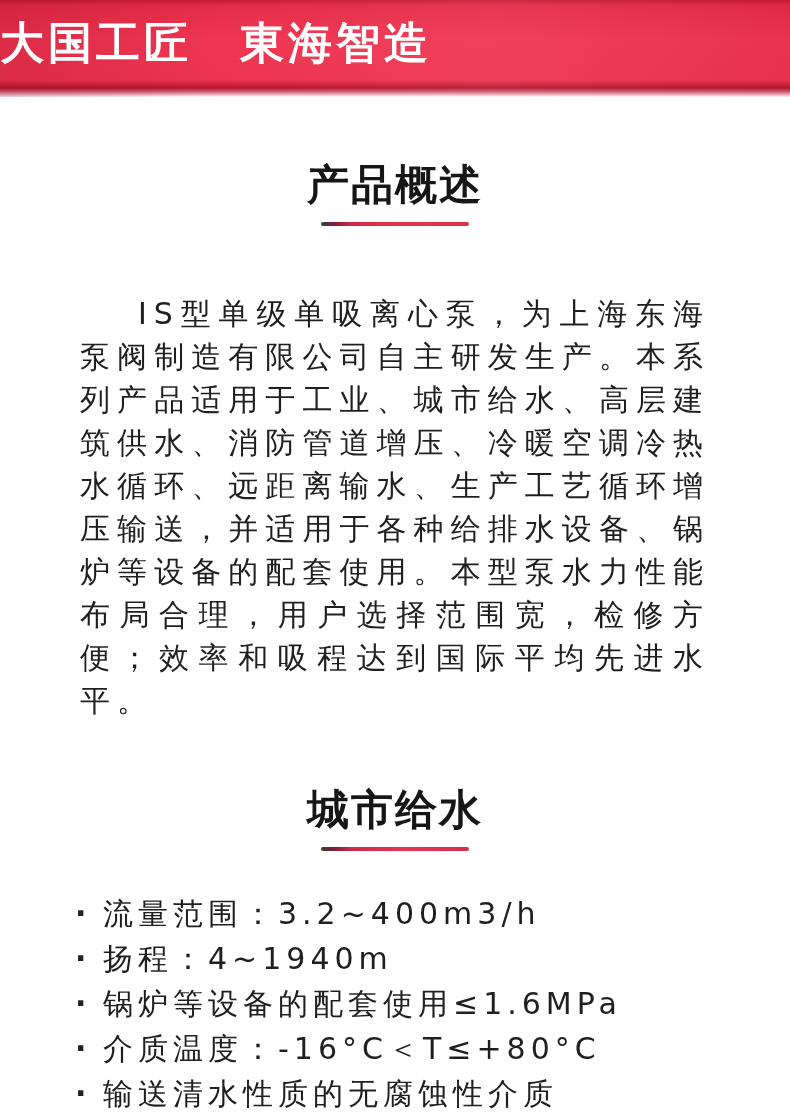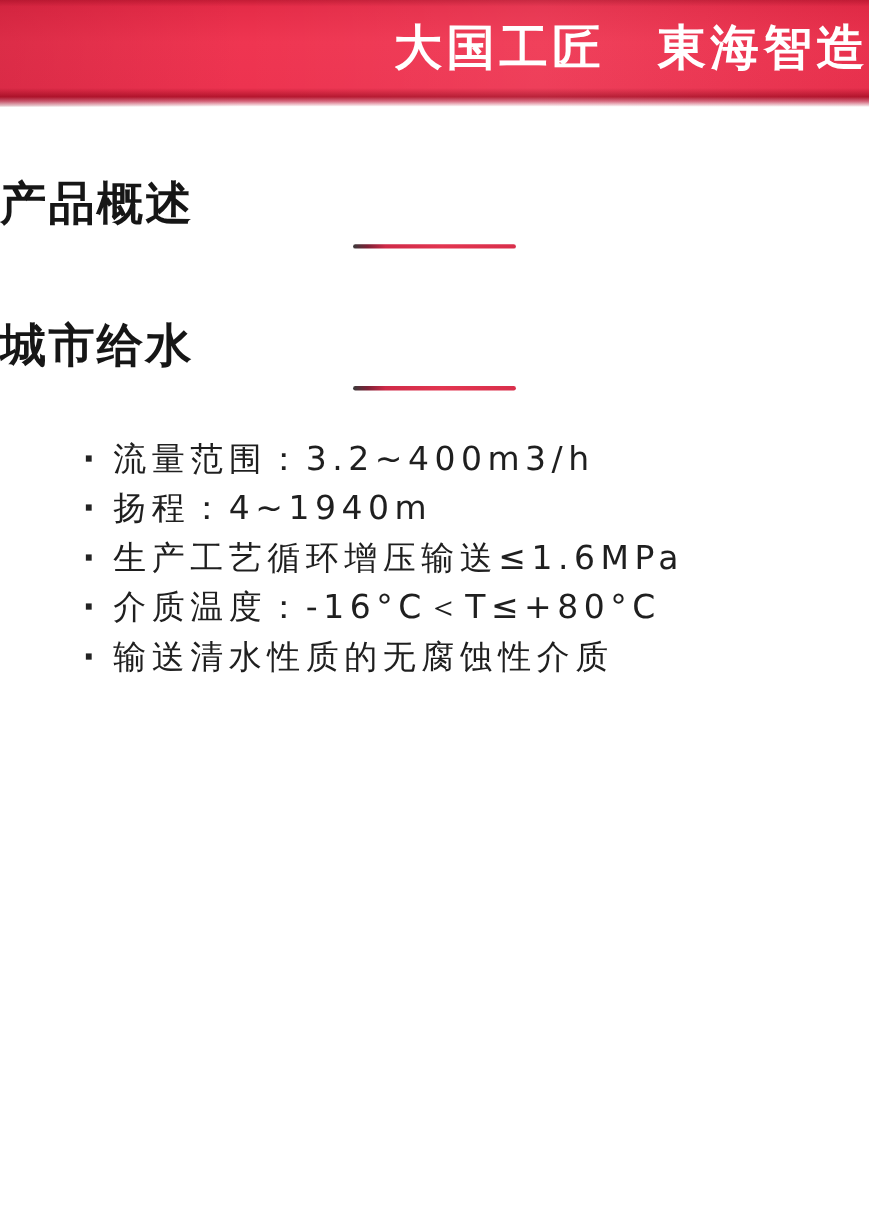--- a/index.html
+++ b/index.html
@@ -12,38 +12,39 @@
     font-family: "DejaVu Sans", "Liberation Sans", sans-serif;
   }
 
   
   .banner {
     position: relative;
     width: 790px;
     height: 97px;
     display: flex;
     align-items: center;
-    justify-content: flex-end;
+    justify-content: flex-start;
     padding-bottom: 10px;
     background:
       linear-gradient(90deg, rgba(120,0,22,0.16) 0%, rgba(120,0,22,0) 28%, rgba(255,255,255,0.06) 62%, rgba(120,0,22,0.05) 100%),
       linear-gradient(180deg, #c41c36 0px, #e52c48 6px, #ef3551 40%, #ed3350 80px, #b5162e 88px, #d6647a 92px, #ffffff 97px);
   }
   .banner-title {
     margin: 0;
     color: #ffffff;
     font-size: 44px;
     font-weight: bold;
     letter-spacing: 4px;
     white-space: nowrap;
   }
 
   
   .section-title {
     margin: 0;
+    text-align: center;
     font-size: 42px;
     line-height: 50px;
     font-weight: bold;
     letter-spacing: 2px;
     color: #161616;
   }
   .section-overview .section-title { margin-top: 63px; }
   .section-conditions .section-title { margin-top: 63px; }
   .title-underline {
     width: 148px;
@@ -94,38 +95,39 @@
 
 <div class="page">
 
   <header class="banner">
     <h1 class="banner-title">大国工匠　東海智造</h1>
   </header>
 
   <section class="section-overview">
     <h2 class="section-title">产品概述</h2>
     <div class="title-underline"></div>
+    <p class="overview-paragraph">IS型单级单吸离心泵，为上海东海泵阀制造有限公司自主研发生产。本系列产品适用于工业、城市给水、高层建筑供水、消防管道增压、冷暖空调冷热水循环、远距离输水、生产工艺循环增压输送，并适用于各种给排水设备、锅炉等设备的配套使用。本型泵水力性能布局合理，用户选择范围宽，检修方便；效率和吸程达到国际平均先进水平。</p>
   </section>
 
   <section class="section-conditions">
     <h2 class="section-title">城市给水</h2>
     <div class="title-underline"></div>
 
     <ul class="bullet-list">
       <li class="bullet-item">
         <span class="bullet-dot">·</span>
         <span class="bullet-text">流量范围：3.2~400m3/h</span>
       </li>
       <li class="bullet-item">
         <span class="bullet-dot">·</span>
         <span class="bullet-text">扬程：4~1940m</span>
       </li>
       <li class="bullet-item">
         <span class="bullet-dot">·</span>
-        <span class="bullet-text">生产工艺循环增压输送≤1.6MPa</span>
+        <span class="bullet-text">锅炉等设备的配套使用≤1.6MPa</span>
       </li>
       <li class="bullet-item">
         <span class="bullet-dot">·</span>
         <span class="bullet-text">介质温度：-16°C＜T≤+80°C</span>
       </li>
       <li class="bullet-item">
         <span class="bullet-dot">·</span>
         <span class="bullet-text">输送清水性质的无腐蚀性介质</span>
       </li>
     </ul>

